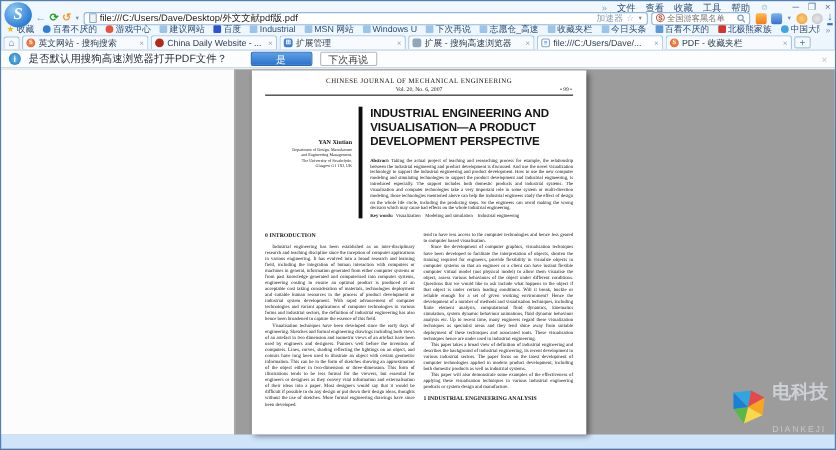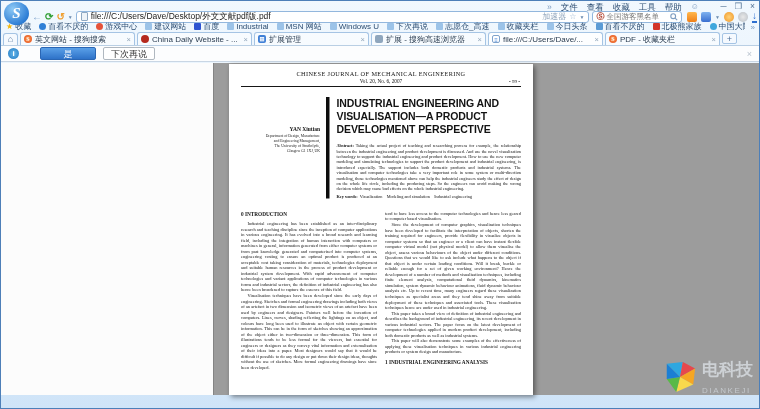--- a/index.html
+++ b/index.html
@@ -105,21 +105,21 @@
   .cols{display:flex;gap:16px;margin-top:24px;}
   .col{width:272px;font-size:8.8px;line-height:1.26;text-align:justify;}
   .shead{font-weight:bold;font-size:10.5px;margin:0 0 7px;}
   .col p{margin:0;text-indent:13px;}
   .shead2{font-weight:bold;font-size:10.5px;margin-top:9px;}
 
   
   .watermark{position:absolute;right:6px;bottom:0;display:flex;align-items:center;gap:5px;}
   .wmtext{display:flex;flex-direction:column;line-height:1;}
   .wmcn{font:bold 17px "Liberation Sans",sans-serif;color:#cdd1d5;}
-  .wmen{font:8px "Liberation Sans",sans-serif;letter-spacing:1.6px;color:#c4c8cc;margin-top:5px;}
+  .wmen{font:8px "Liberation Sans",sans-serif;letter-spacing:1.6px;color:#c4c8cc;margin-top:18px;}
 
   
   .statusbar{position:absolute;left:0;right:0;bottom:0;height:13px;
     background:linear-gradient(#eaf4fc,#d2e7f8);border-top:1px solid #a6c4e2;
     display:flex;align-items:center;padding:0 6px;font-size:8.5px;color:#35506e;gap:4px;}
   .monicon{width:9px;height:7px;border:1px solid #5d82a8;border-radius:1px;background:#dcebfa;}
   .sright{margin-left:auto;display:flex;align-items:center;gap:8px;}
   .sic{display:flex;align-items:center;gap:2px;color:#35506e;}
 </style>
 </head>
@@ -271,20 +271,21 @@
     <div class="tab">
       <span class="fav f-sogou">S</span>
       <span class="tlabel">PDF - 收藏夹栏</span>
       <span class="tclose">×</span>
     </div>
     <div class="newtab">+</div>
   </div>
 
   <div class="notifybar">
     <span class="nicon">i</span>
+    <span>是否默认用搜狗高速浏览器打开PDF文件？</span>
     <div class="btn-yes">是</div>
     <div class="btn-later">下次再说</div>
     <span class="nclose">×</span>
   </div>
 
   <div class="content">
     <div class="leftpanel"></div>
 
     <div class="page">
       <div class="page-inner">

